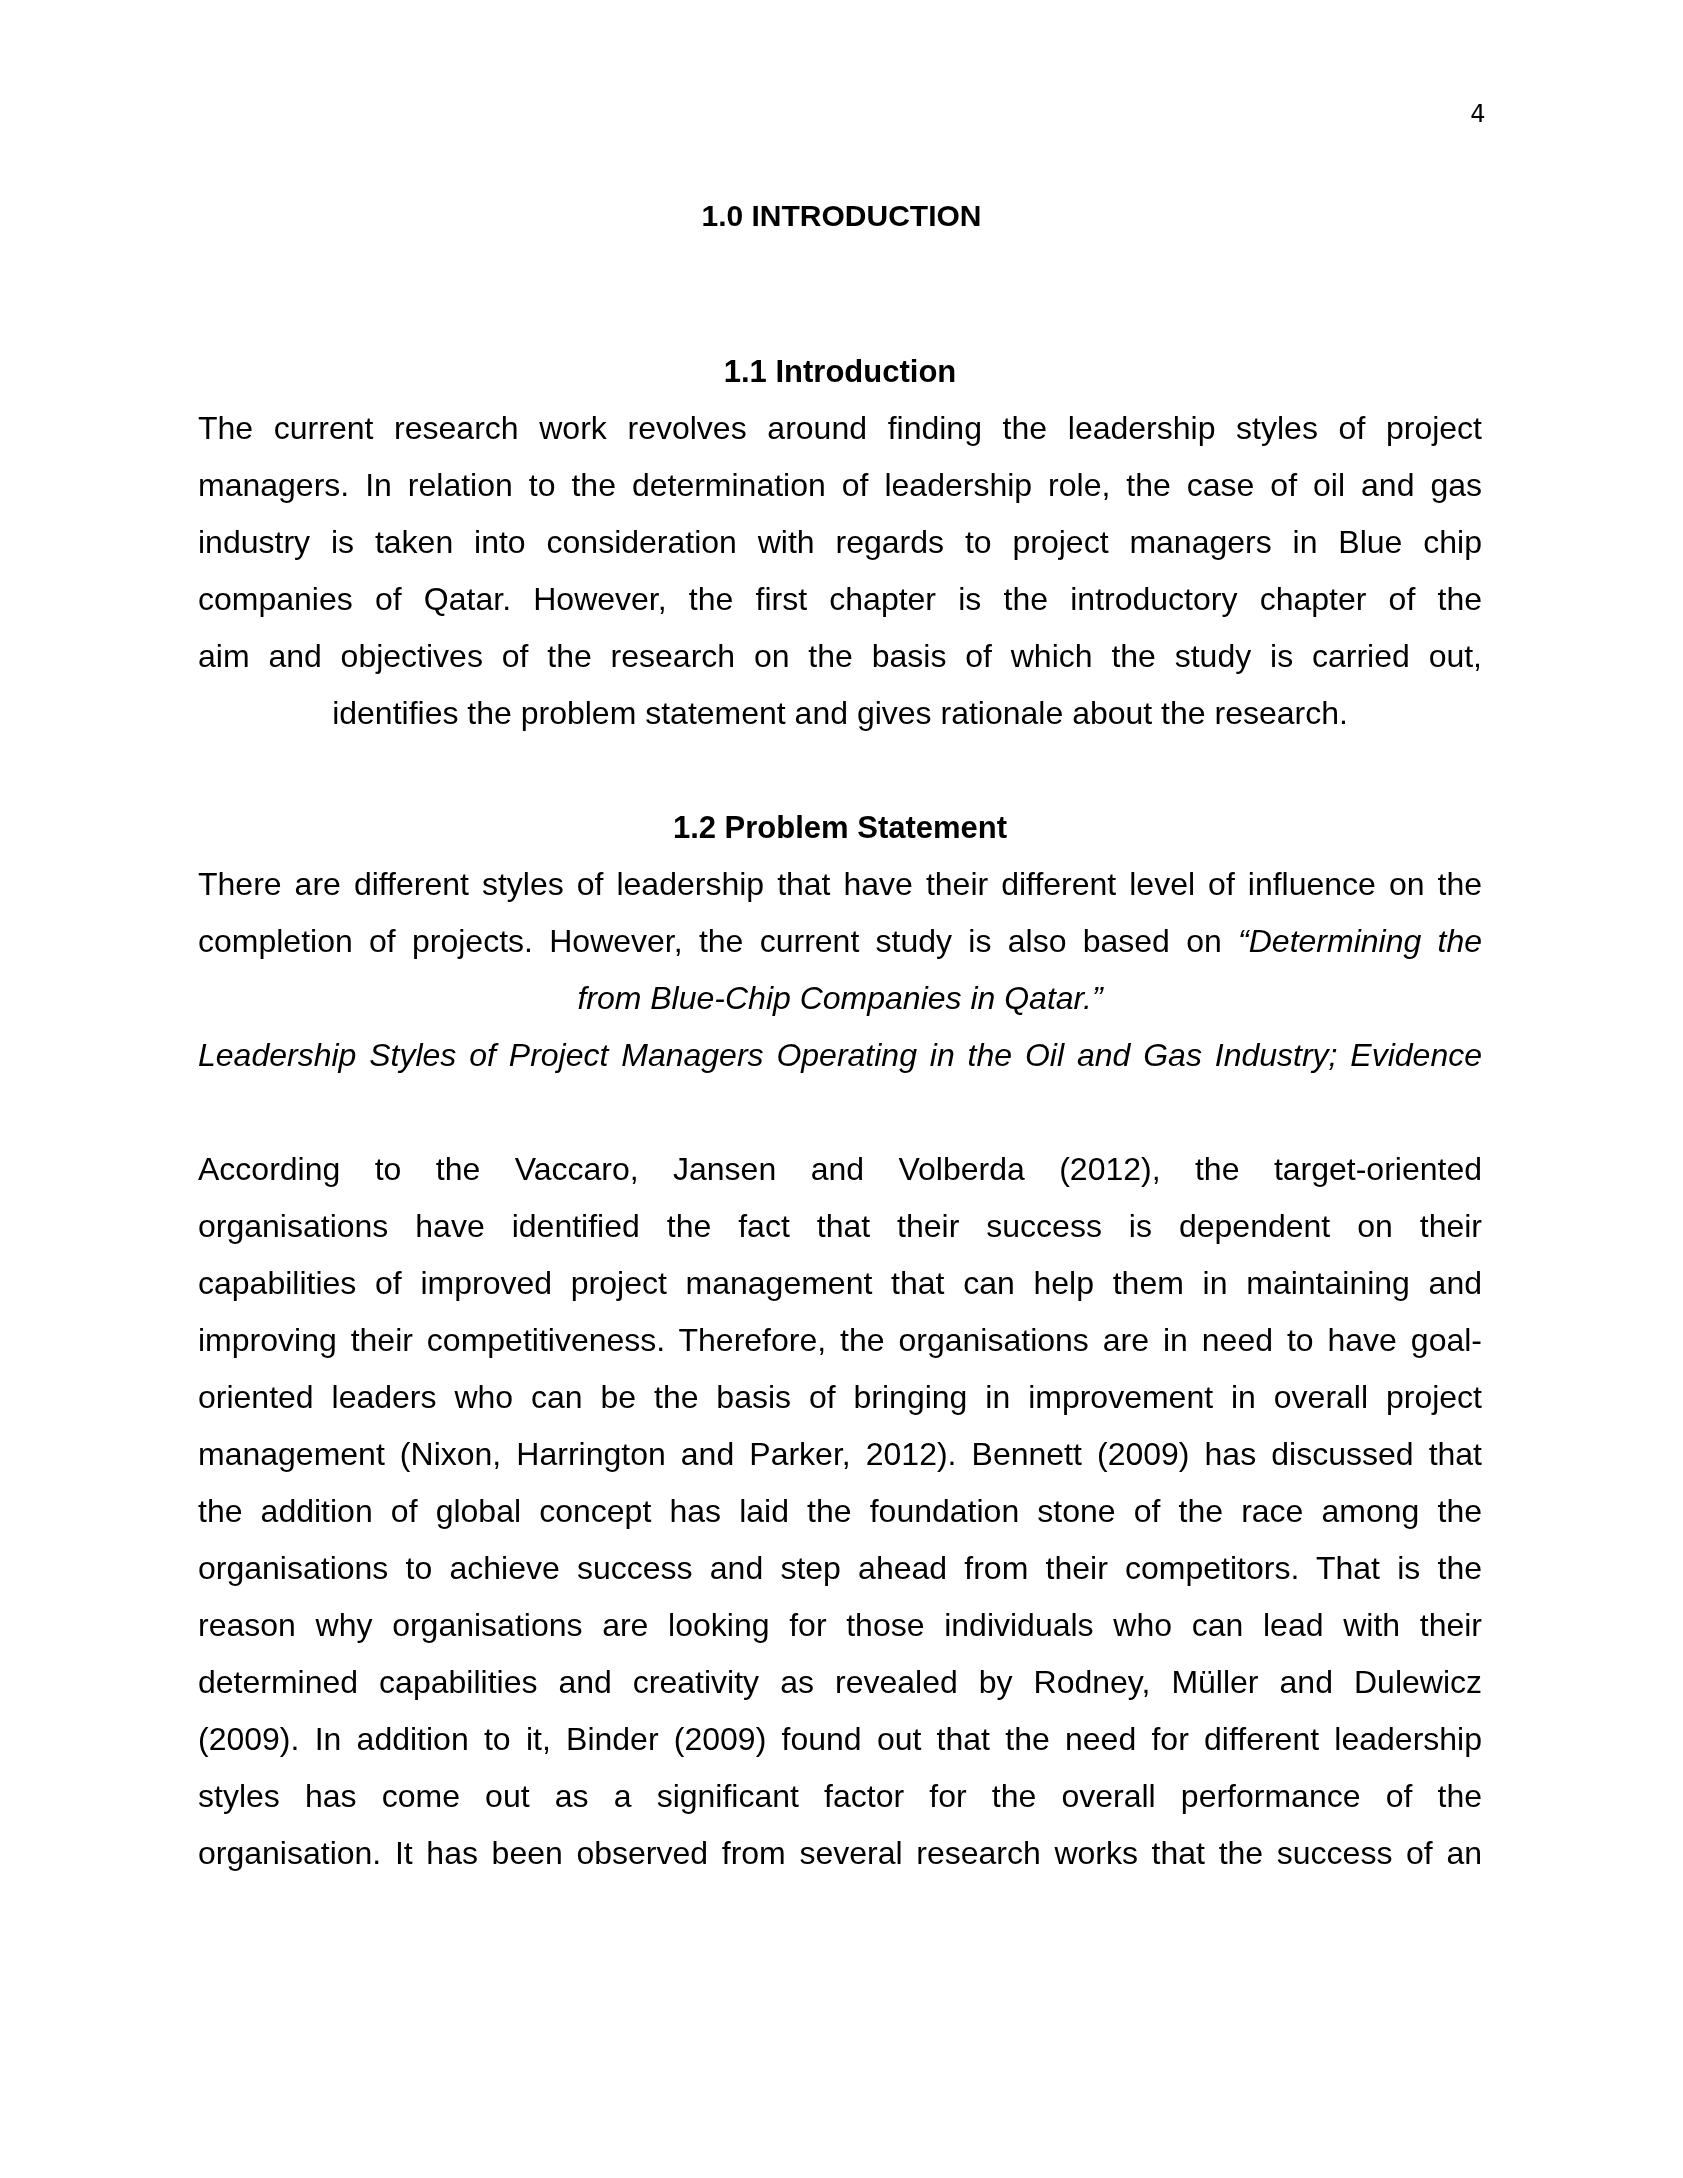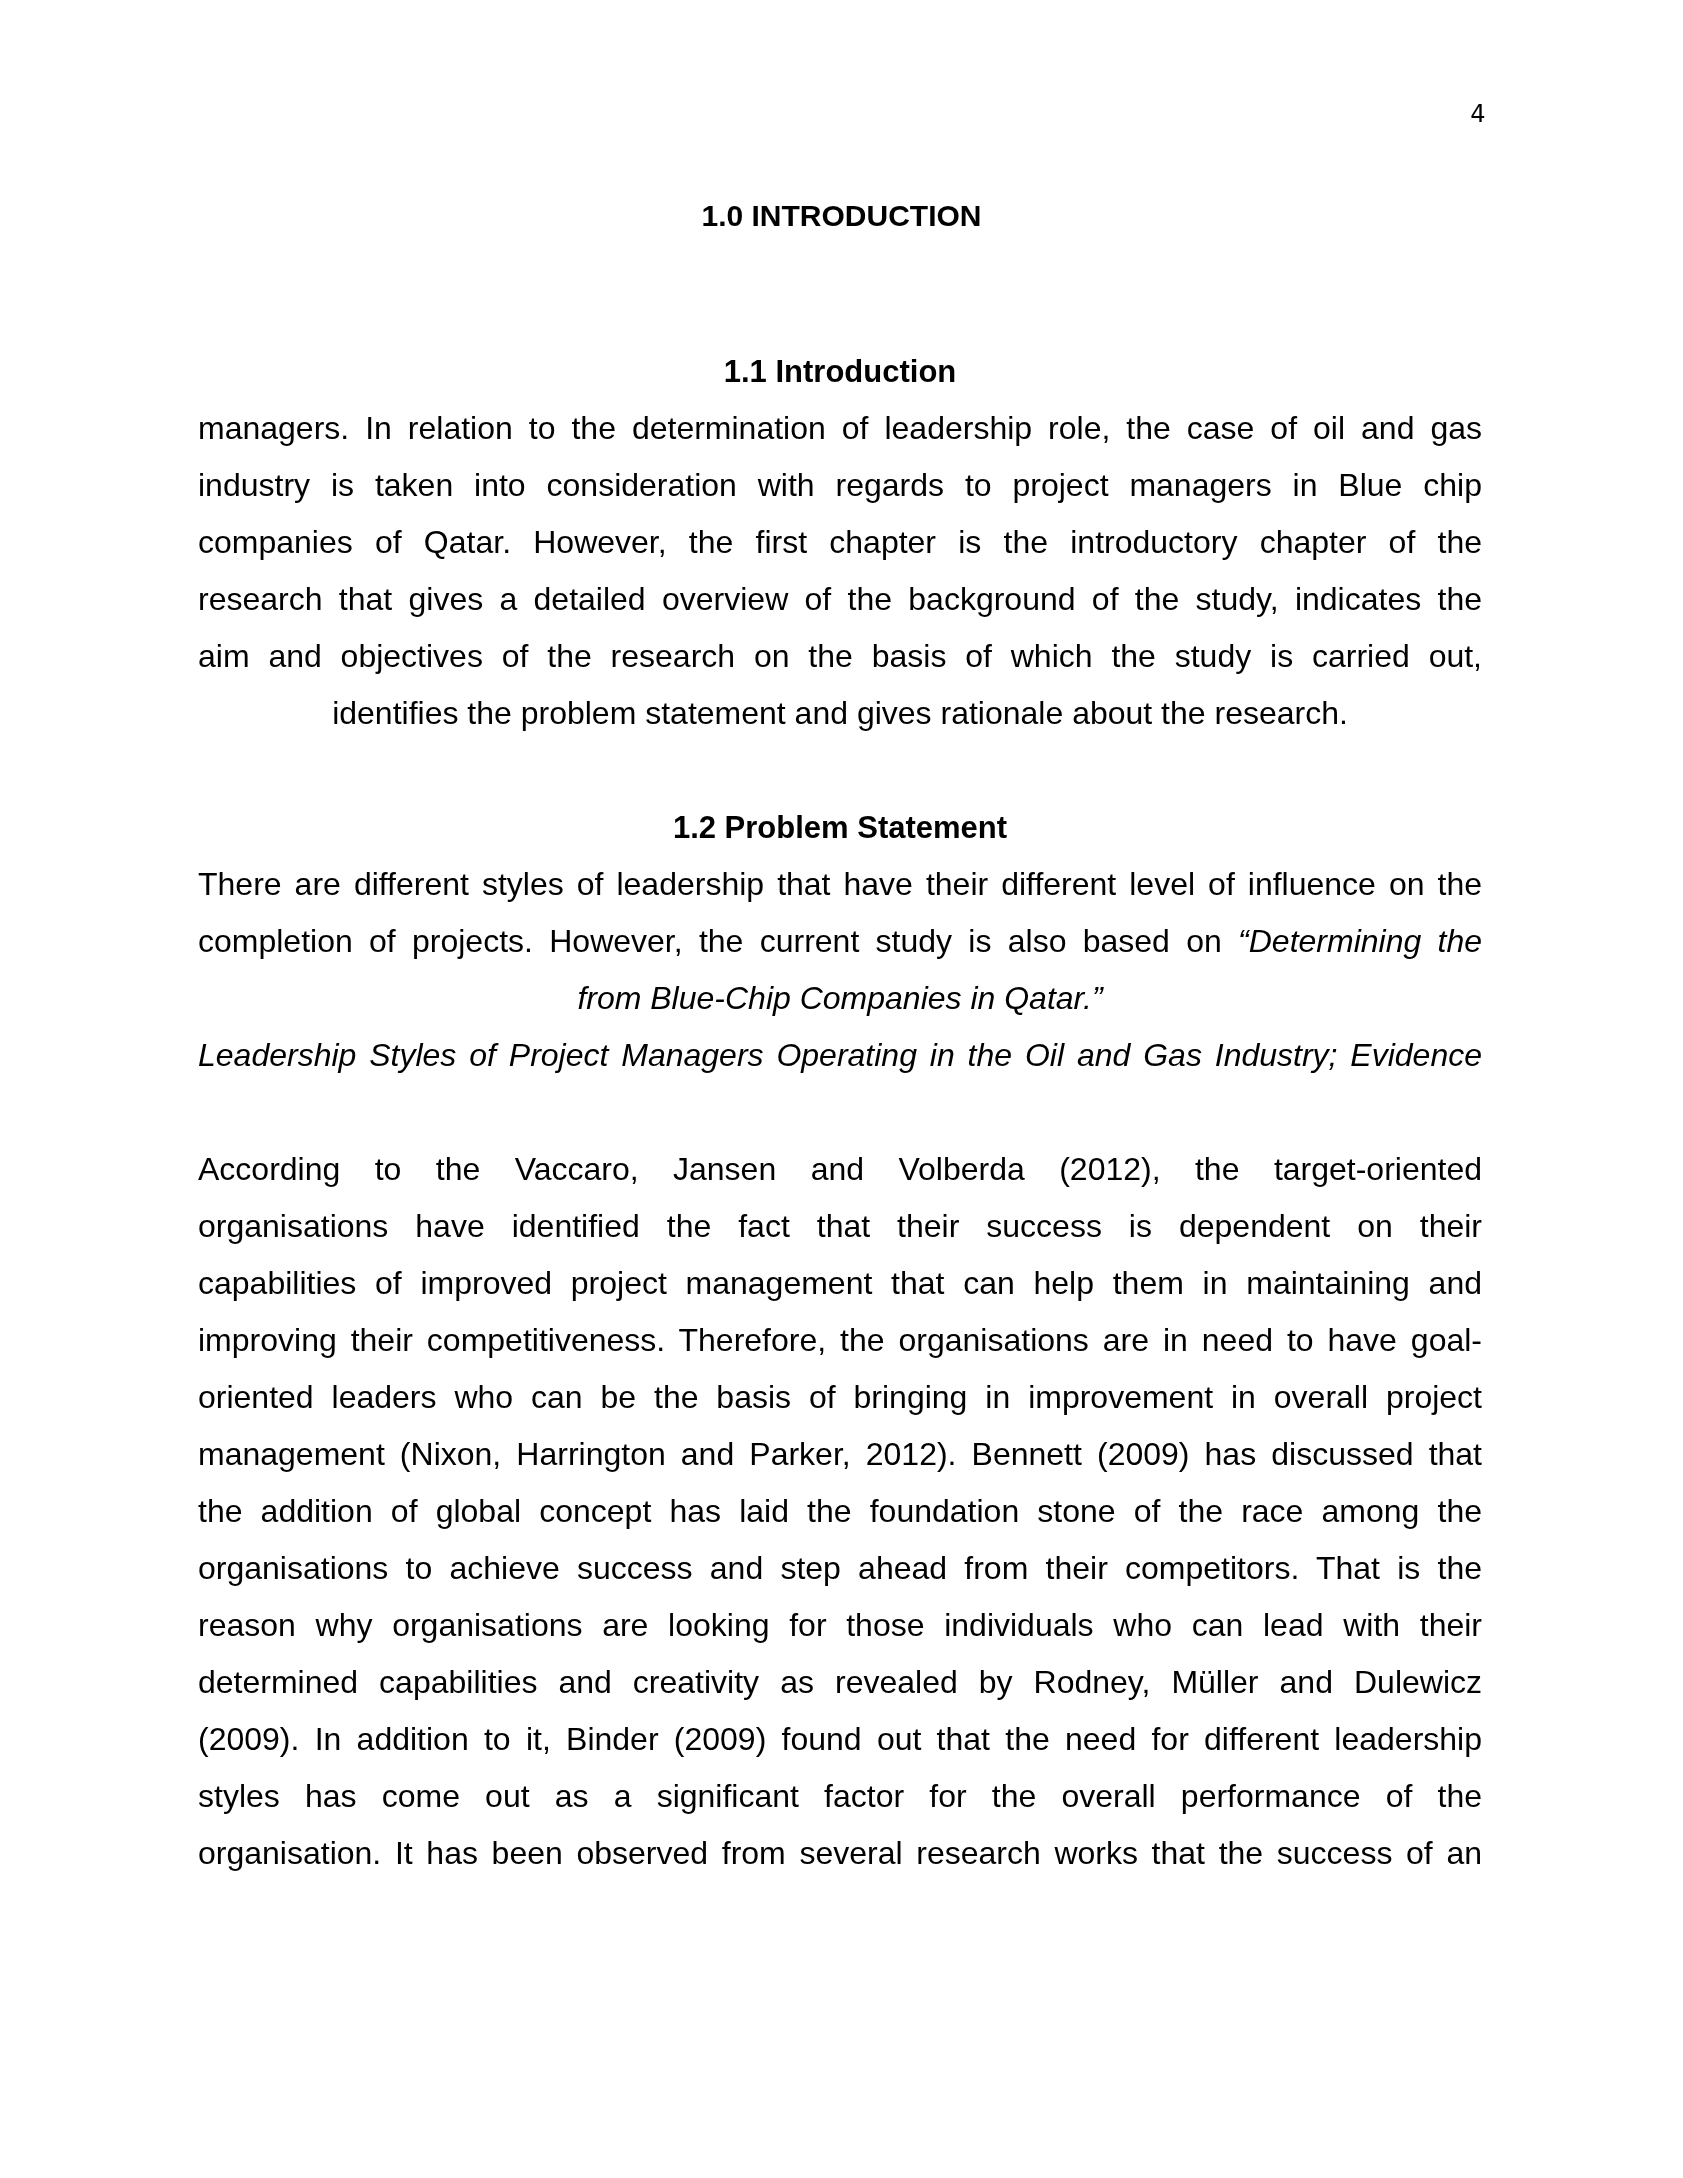--- a/index.html
+++ b/index.html
@@ -73,24 +73,24 @@
 </head>
 <body>
 
 <div class="page-number">4</div>
 
 <div class="chapter-title">1.0 INTRODUCTION</div>
 
 <div class="body-block">
 
   <div class="line left heading">1.1 Introduction</div>
+  <div class="line justify">The current research work revolves around finding the leadership styles of project</div>
   <div class="line justify">managers. In relation to the determination of leadership role, the case of oil and gas</div>
   <div class="line justify">industry is taken into consideration with regards to project managers in Blue chip</div>
   <div class="line justify">companies of Qatar. However, the first chapter is the introductory chapter of the</div>
-  <div class="line justify">research that gives a detailed overview of the background of the study, indicates the</div>
   <div class="line justify">aim and objectives of the research on the basis of which the study is carried out,</div>
   <div class="line left">identifies the problem statement and gives rationale about the research.</div>
   <div class="blank"></div>
 
   <div class="line left heading">1.2 Problem Statement</div>
   <div class="line justify">There are different styles of leadership that have their different level of influence on the</div>
   <div class="line justify">
     <span>completion of projects. However, the current study is also based on </span><span class="it">“Determining the</span>
   </div>
   <div class="line left it">from Blue-Chip Companies in Qatar.”</div>

